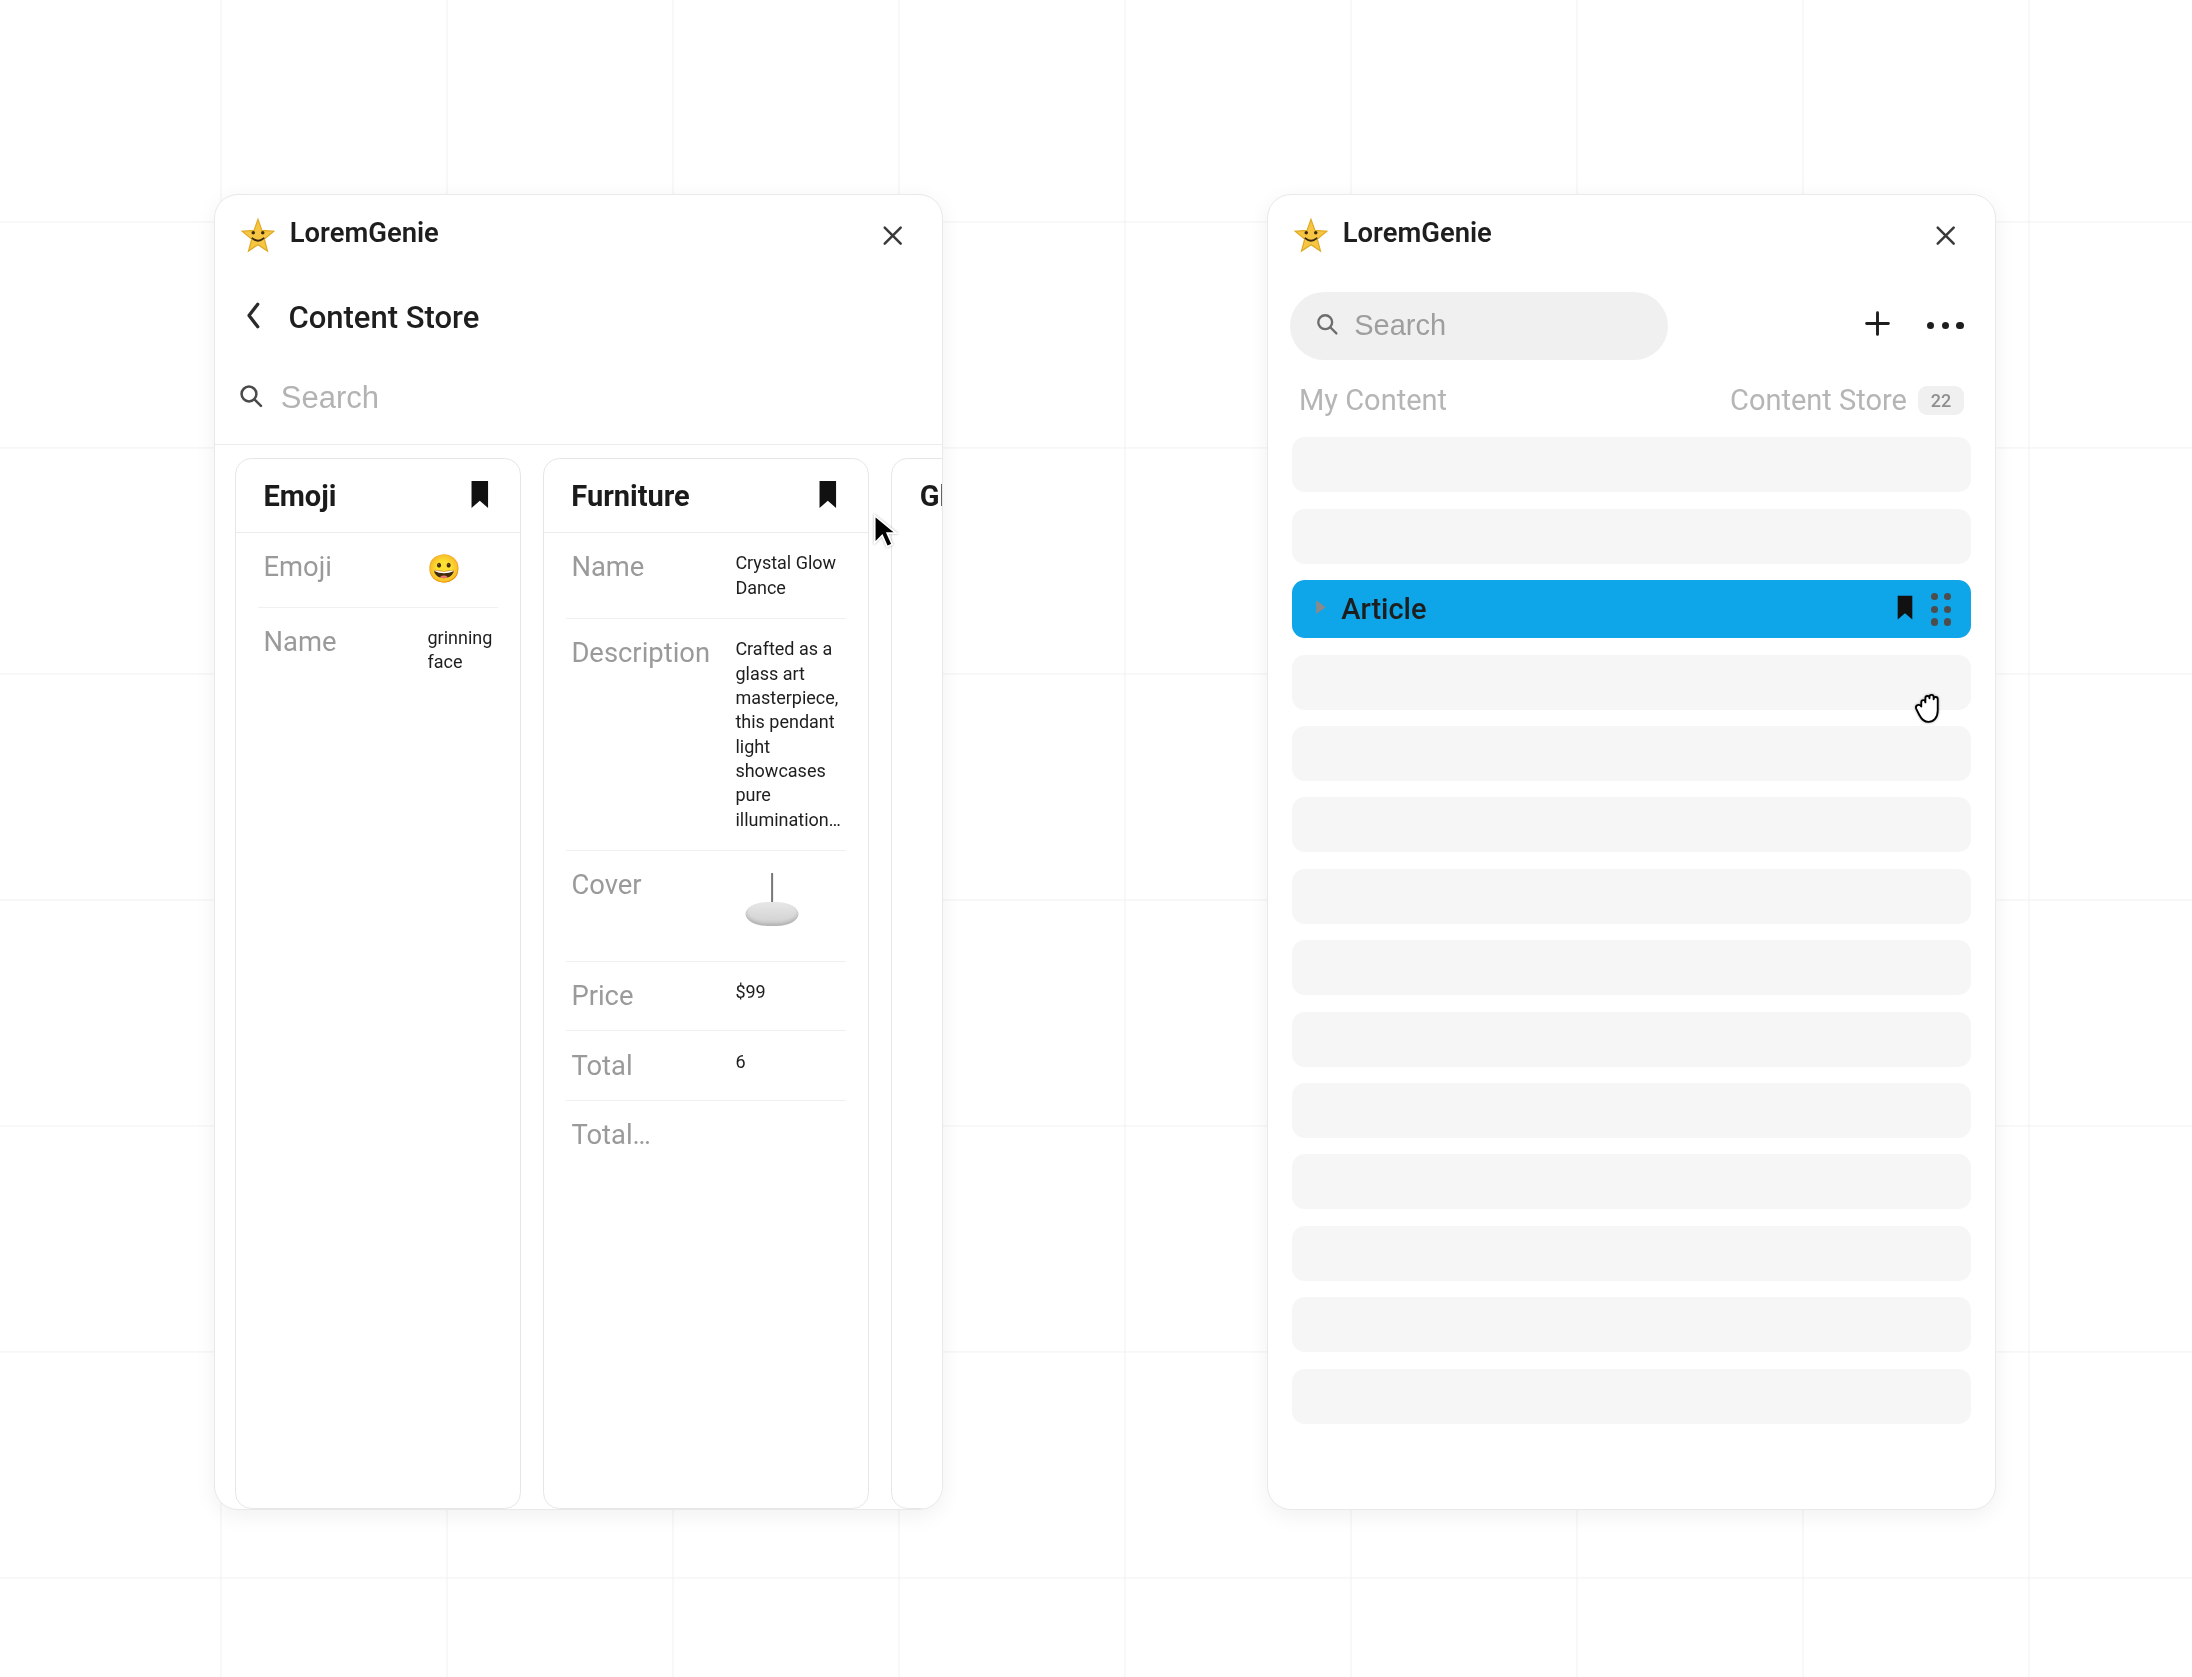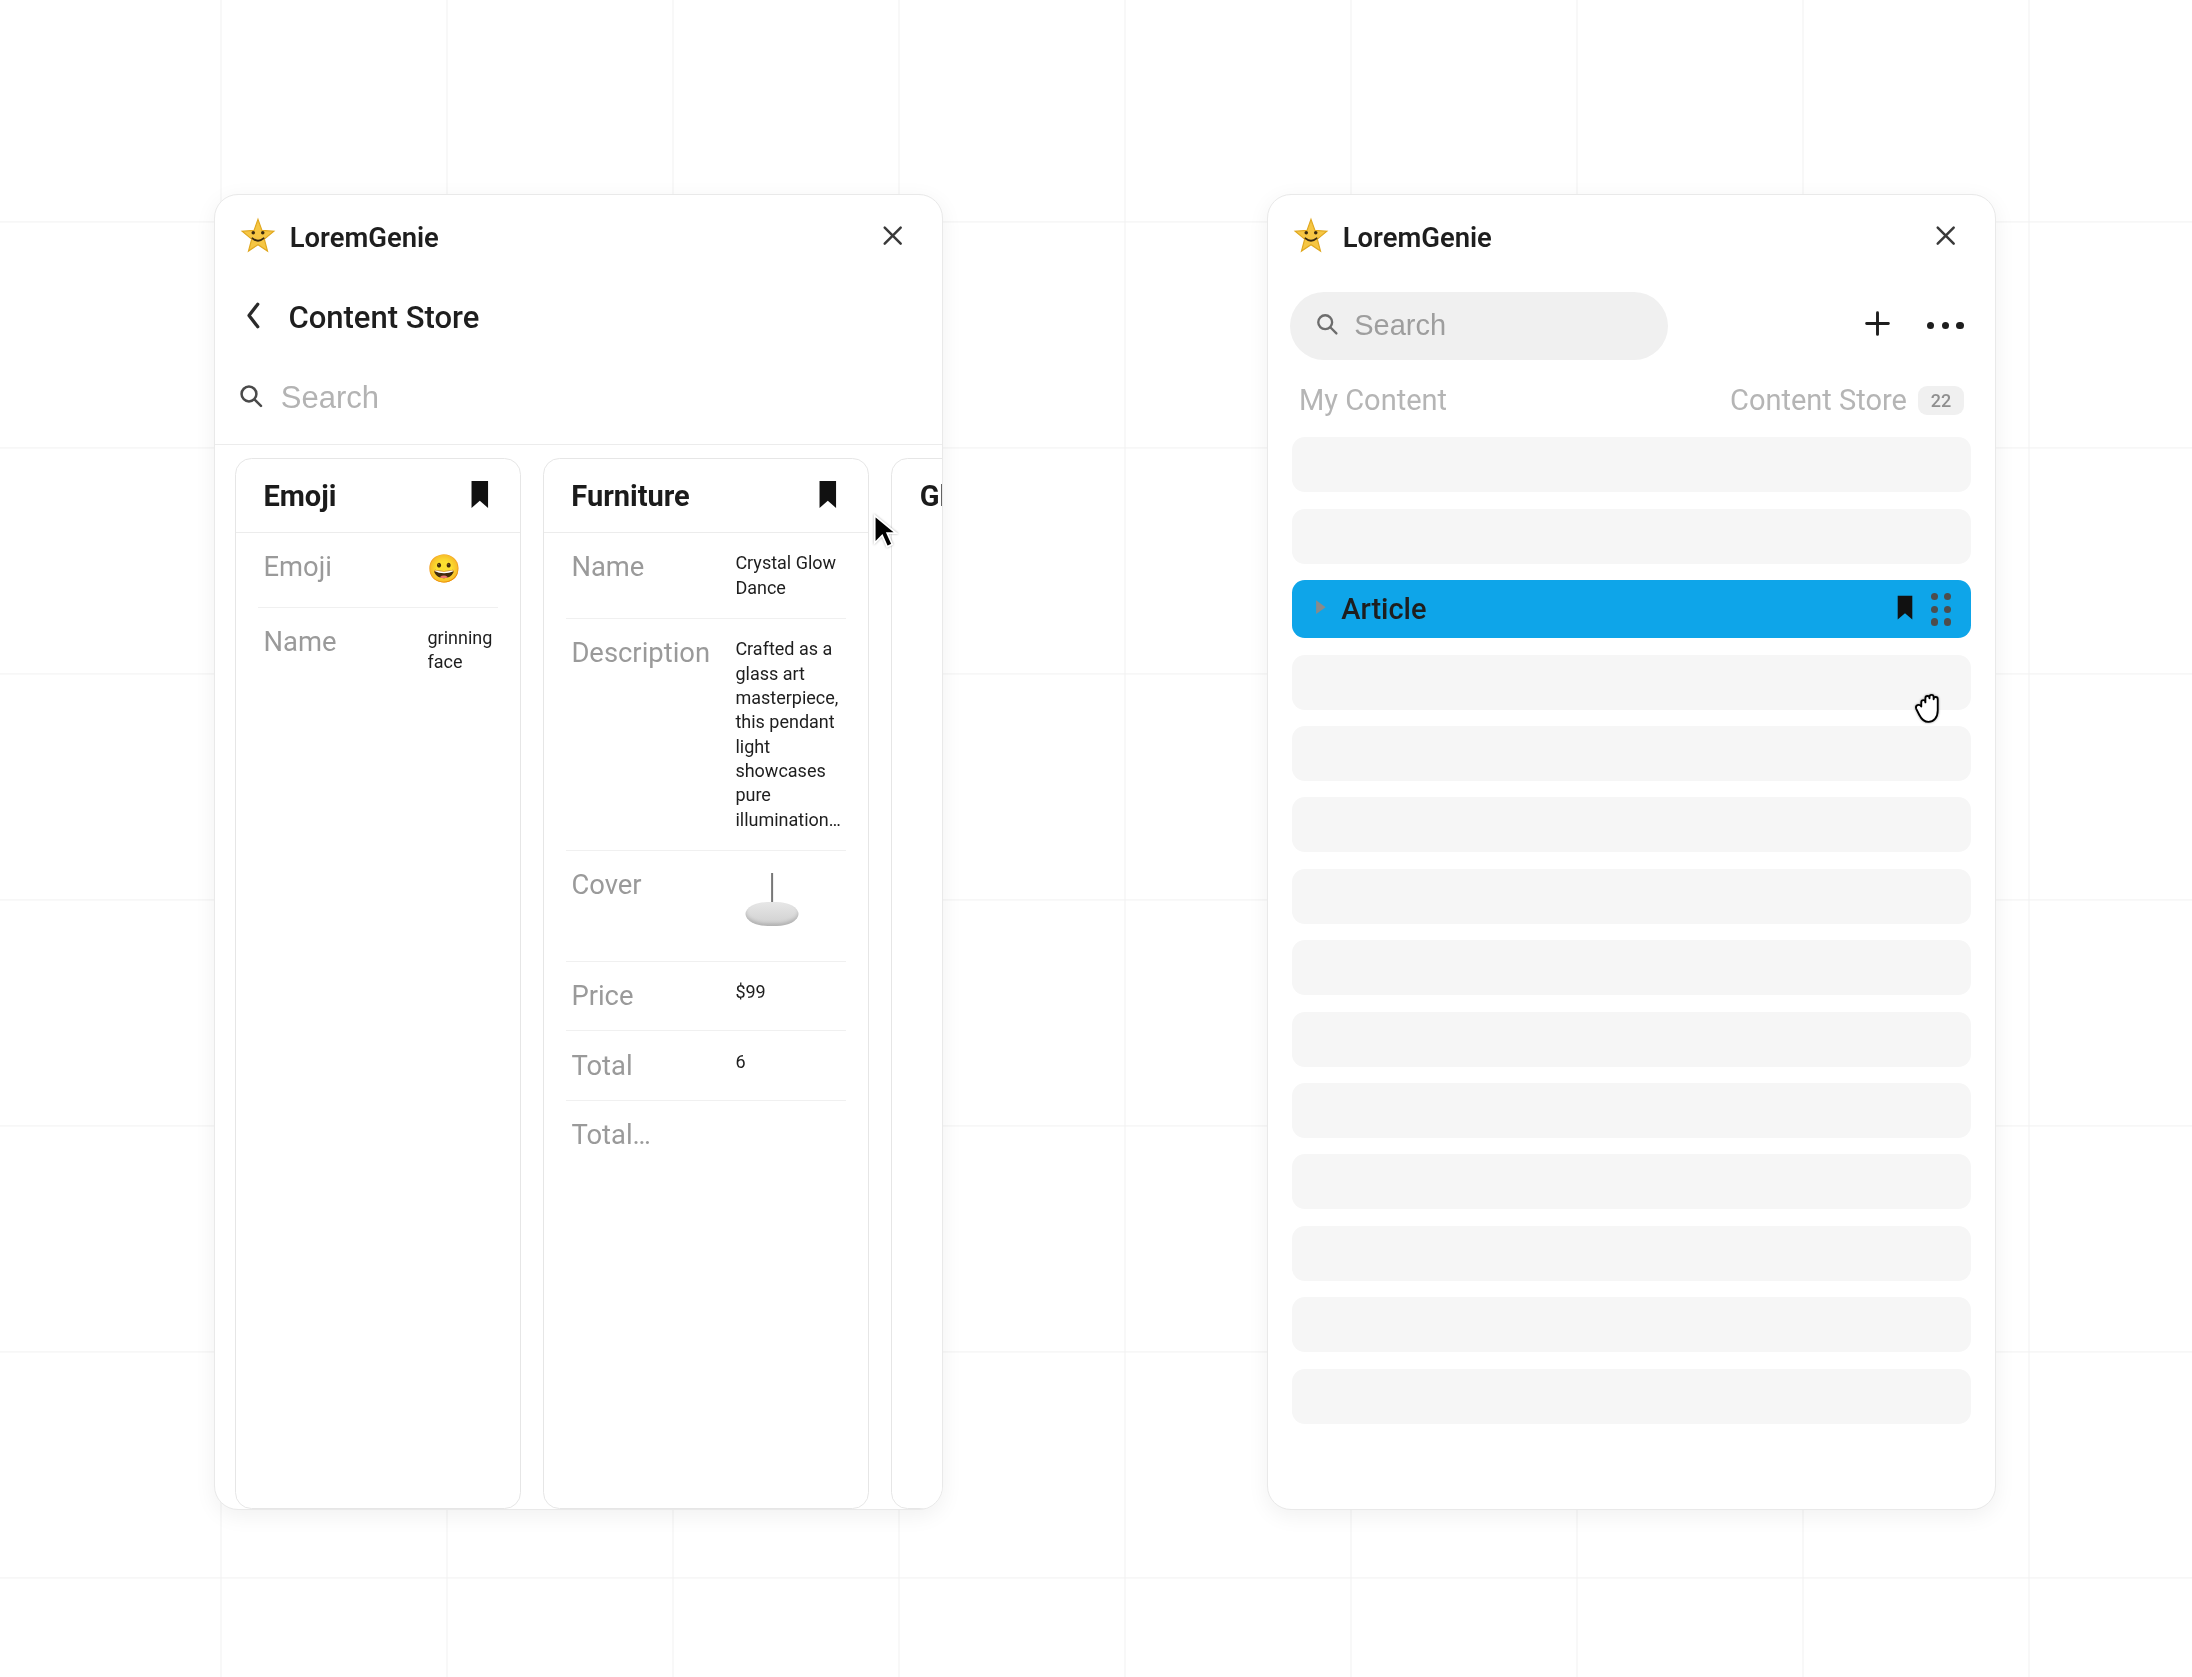--- a/index.html
+++ b/index.html
@@ -33,21 +33,21 @@
   }
   .panel-left  { left: 214px; top: 194px; width: 729px; height: 1316px; }
   .panel-right { left: 1267px; top: 194px; width: 729px; height: 1316px; }
 
   
   .titlebar {
     display: flex; align-items: center; gap: 16.4px;
     padding: 16.4px 25.6px 14.6px 24px;
     height: 84px;
   }
-  .logo-wrap { display:flex; align-items:center; gap:12.8px; }
+  .logo-wrap { display:flex; align-items:flex-start; gap:12.8px; }
   .logo-star {
     width: 38px; height: 38px;
   }
   .product-name {
     font-size: 27.4px; font-weight: 600; color: #1e1e1e;
   }
   .titlebar .spacer { flex: 1; }
   .close-btn {
     width: 48px; height: 48px; display: flex; align-items: center; justify-content: center;
     border-radius: 9.1px; cursor: pointer;

